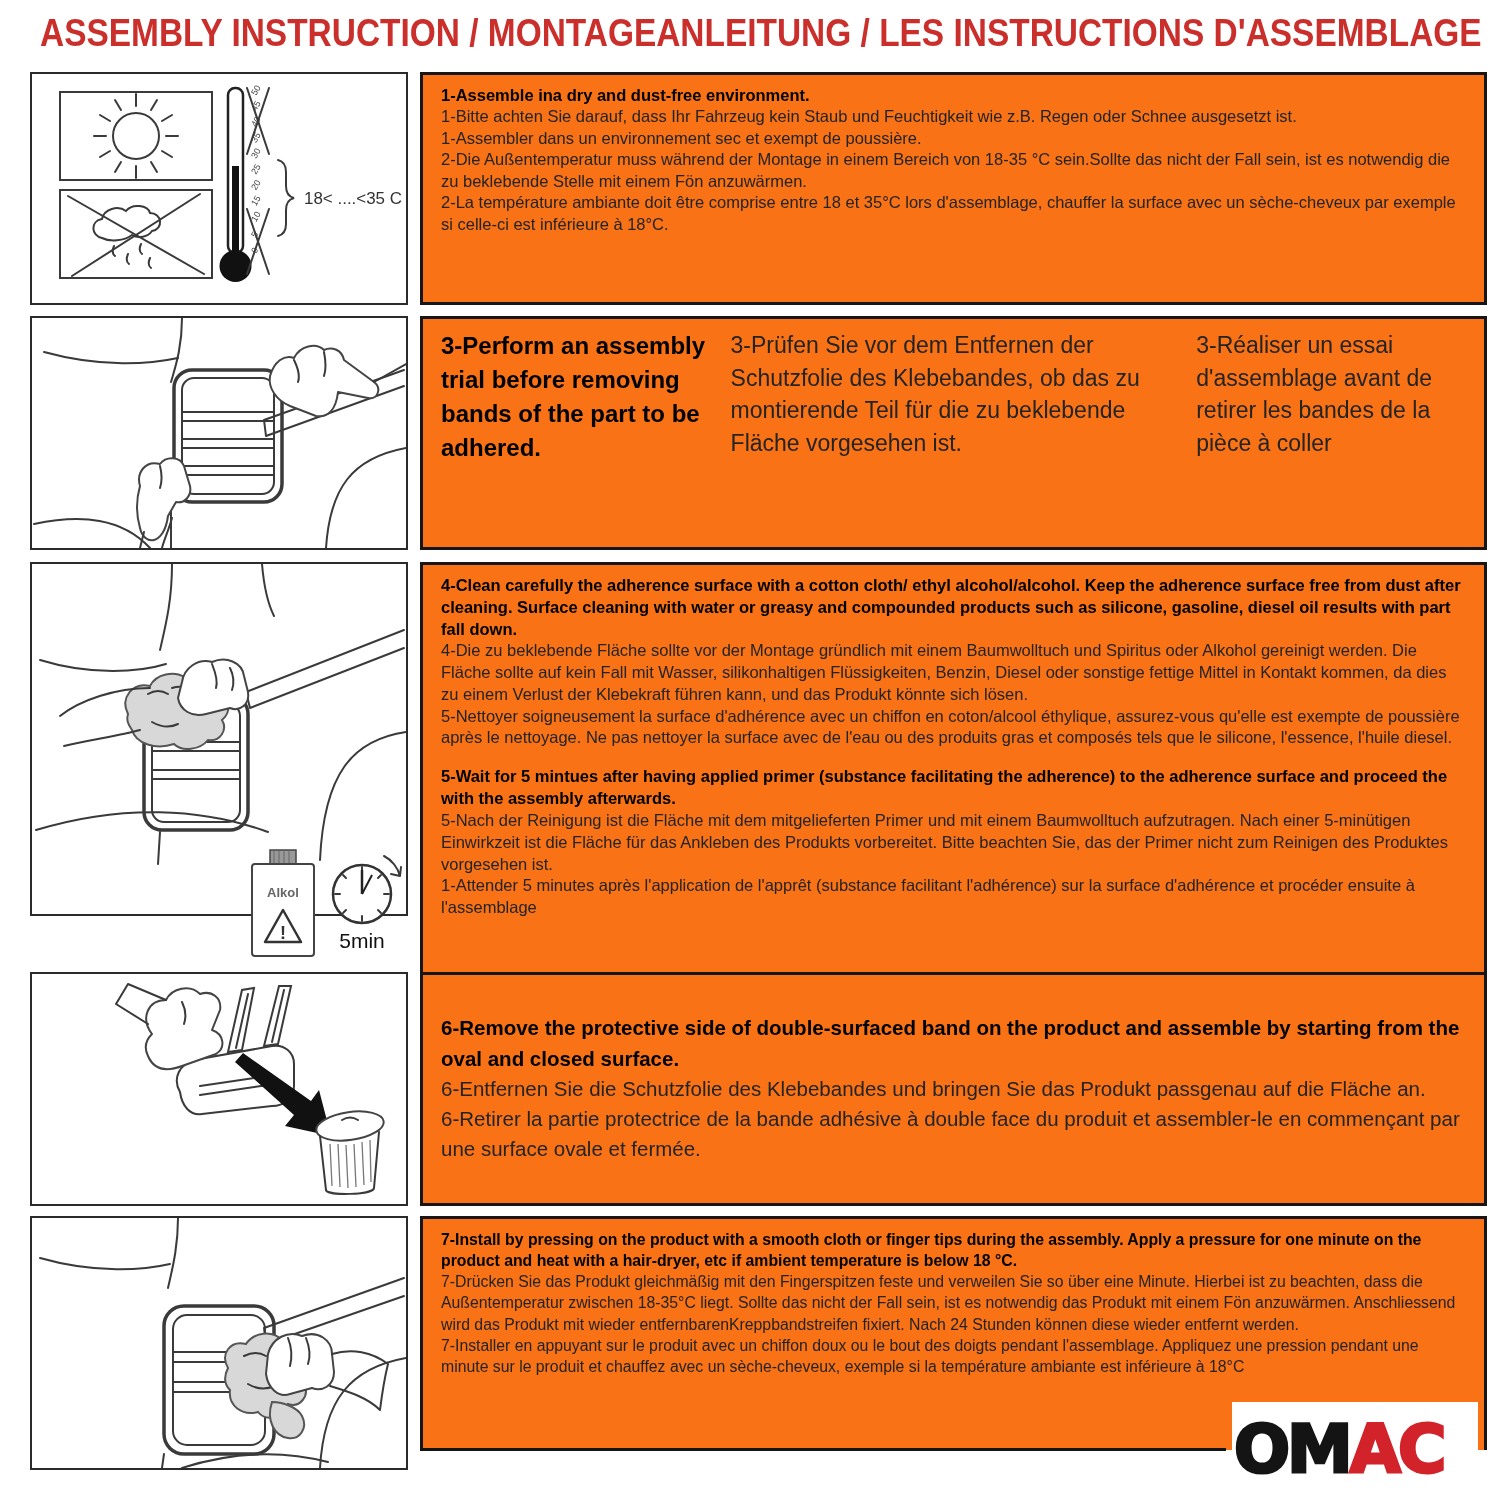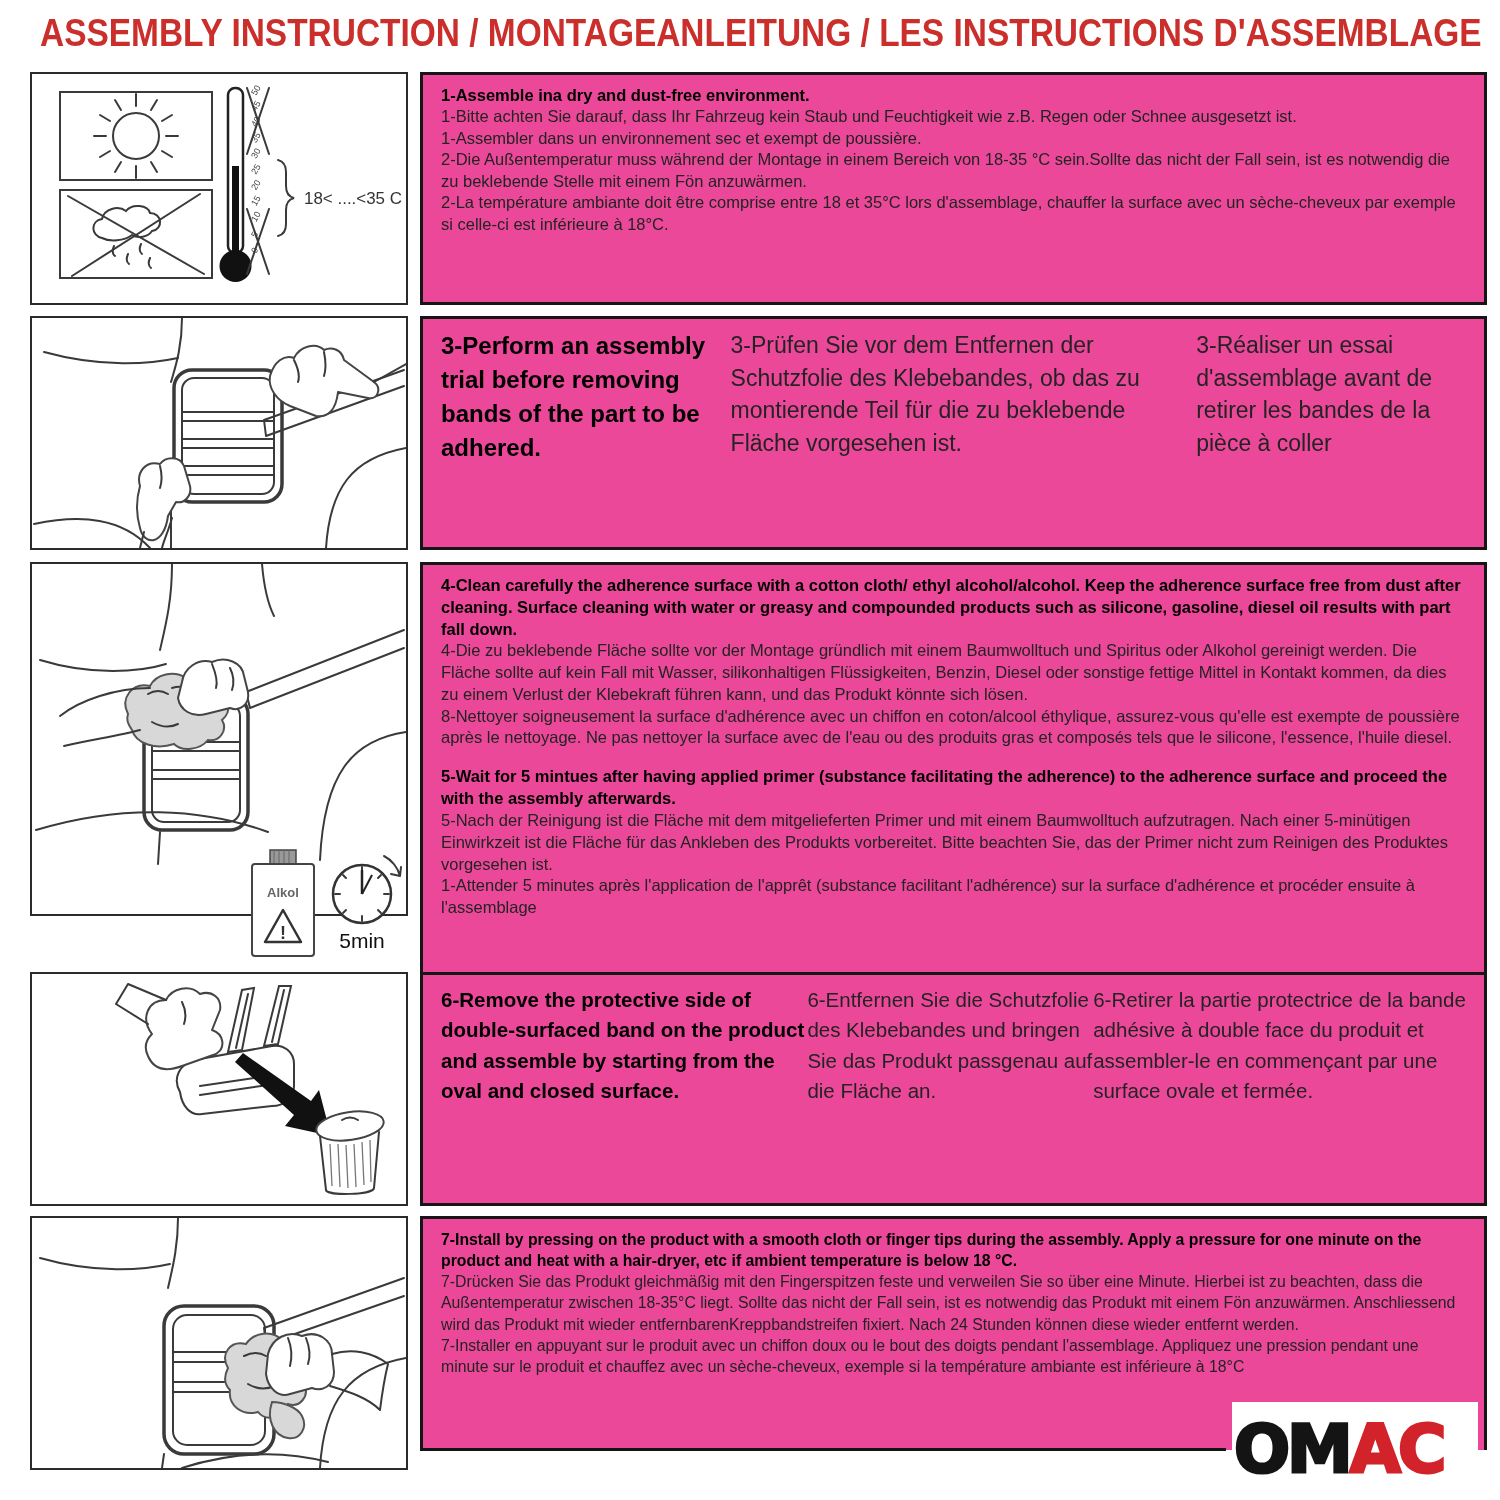--- a/index.html
+++ b/index.html
@@ -1,35 +1,35 @@
 <!DOCTYPE html>
 <html><head>
 <meta charset="utf-8">
 <style>
   html,body{margin:0;padding:0;background:#ffffff;}
   .sheet{position:relative;width:1500px;height:1500px;background:#fff;overflow:hidden;
          font-family:"Liberation Sans", sans-serif;}
   .title{position:absolute;left:40px;top:12px;font-weight:bold;font-size:38px;color:#cb2f2c;
          white-space:nowrap;transform:scaleX(0.88);transform-origin:left center;letter-spacing:0px;}
   .illus{position:absolute;left:30px;width:378px;border:2px solid #2b2b2b;background:#fff;box-sizing:border-box;}
-  .txt{position:absolute;left:420px;width:1067px;border:3px solid #161616;background:#ec4899;
+  .txt{position:absolute;left:420px;width:1067px;border:3px solid #161616;background:#f97316;
        box-sizing:border-box;padding:10px 18px;color:#232323;}
   .para{margin:0;}
   .para.bold{font-weight:bold;color:#000;}
   .para.gap{margin-top:1.05em;}
   .i1{top:72px;height:233px;}
   .i2{top:316px;height:234px;}
   .i3{top:562px;height:354px;}
   .i4{top:972px;height:234px;}
   .i5{top:1216px;height:254px;}
   .t1{top:72px;height:233px;font-size:16.5px;line-height:1.3;}
   .t2{top:316px;height:234px;font-size:23px;line-height:1.42;display:flex;justify-content:center;}
   .t2 .para.bold{font-size:24px;}
   .t3{top:562px;height:508px;font-size:16.5px;line-height:1.32;}
-  .t4{top:972px;height:234px;font-size:20.5px;line-height:1.48;display:flex;justify-content:center;}
+  .t4{top:972px;height:234px;font-size:20.5px;line-height:1.48;display:flex;flex-direction:column;justify-content:center;}
   .t5{top:1216px;height:234px;font-size:15.8px;line-height:1.34;border-bottom:none;}
   .logo-rule{position:absolute;left:420px;top:1448px;width:806px;height:3px;background:#141414;}
   .logo{position:absolute;left:1232px;top:1402px;width:246px;height:88px;background:#fff;}
   svg{display:block;}
   .thermo-num{font-size:9px;fill:#444;font-family:"Liberation Sans",sans-serif;}
   .line{stroke:#3a3a3a;stroke-width:2;fill:none;stroke-linecap:round;}
   .line3{stroke:#3a3a3a;stroke-width:3.5;fill:none;stroke-linecap:round;}
   .cloth{fill:#d8d8d8;stroke:#555;stroke-width:2;}
   .hand{fill:#ffffff;stroke:#444;stroke-width:2;stroke-linejoin:round;}
 </style>
@@ -159,21 +159,21 @@
         <path d="M330,330 L330,306" stroke="#222" stroke-width="2.5"></path>
         <path d="M330,330 L340,311" stroke="#222" stroke-width="2"></path>
         <path class="line" d="M352,292 C360,296 366,304 368,312 M368,312 L369,303 M368,312 L359,310" stroke-width="1.5"></path>
         <text x="330" y="384" font-size="21" fill="#111" text-anchor="middle">5min</text>
       </g>
     </svg>
   </div>
   <div class="txt t3">
       <p class="para bold">4-Clean carefully the adherence surface with a cotton cloth/ ethyl alcohol/alcohol. Keep the adherence surface free from dust after cleaning. Surface cleaning with water or greasy and compounded products such as silicone, gasoline, diesel oil results with part fall down.</p>
       <p class="para">4-Die zu beklebende Fläche sollte vor der Montage gründlich mit einem Baumwolltuch und Spiritus oder Alkohol gereinigt werden. Die Fläche sollte auf kein Fall mit Wasser, silikonhaltigen Flüssigkeiten, Benzin, Diesel oder sonstige fettige Mittel in Kontakt kommen, da dies zu einem Verlust der Klebekraft führen kann, und das Produkt könnte sich lösen.</p>
-      <p class="para">8-Nettoyer soigneusement la surface d'adhérence avec un chiffon en coton/alcool éthylique, assurez-vous qu'elle est exempte de poussière après le nettoyage. Ne pas nettoyer la surface avec de l'eau ou des produits gras et composés tels que le silicone, l'essence, l'huile diesel.</p>
+      <p class="para">5-Nettoyer soigneusement la surface d'adhérence avec un chiffon en coton/alcool éthylique, assurez-vous qu'elle est exempte de poussière après le nettoyage. Ne pas nettoyer la surface avec de l'eau ou des produits gras et composés tels que le silicone, l'essence, l'huile diesel.</p>
       <p class="para bold gap">5-Wait for 5 mintues after having applied primer (substance facilitating the adherence) to the adherence surface and proceed the with the assembly afterwards.</p>
       <p class="para">5-Nach der Reinigung ist die Fläche mit dem mitgelieferten Primer und mit einem Baumwolltuch aufzutragen. Nach einer 5-minütigen Einwirkzeit ist die Fläche für das Ankleben des Produkts vorbereitet. Bitte beachten Sie, das der Primer nicht zum Reinigen des Produktes vorgesehen ist.</p>
       <p class="para">1-Attender 5 minutes après l'application de l'apprêt (substance facilitant l'adhérence) sur la surface d'adhérence et procéder ensuite à l'assemblage</p>
     </div>
 
   <div class="illus i4">
     <svg viewBox="0 0 374 230" width="374" height="230">
       <g>
         <path class="line" d="M148,118 C140,104 148,90 162,86 L240,72 C252,70 262,78 262,90 L262,112 C262,124 252,132 240,132 L170,140 C158,142 150,132 148,118 Z"></path>
         <path class="line" d="M168,112 L236,102 M168,121 L236,111" stroke="#777"></path>

